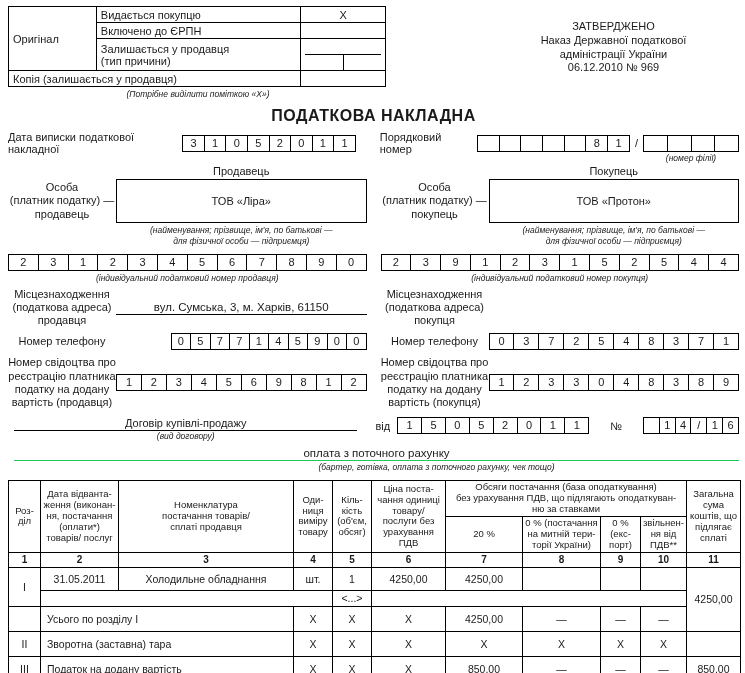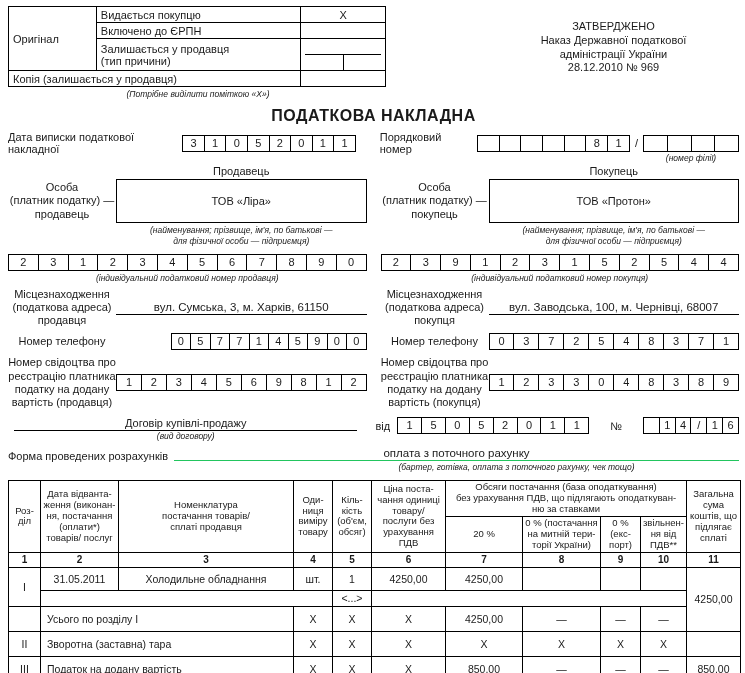--- a/index.html
+++ b/index.html
@@ -98,21 +98,21 @@
         <td colspan="2">Копія (залишається у продавця)</td>
         <td class="ot-chk"></td>
       </tr>
     </tbody>
       </table>
     <div class="orig-note it">(Потрібне виділити поміткою «Х»)</div>
   </div>
   <div class="approved pre">ЗАТВЕРДЖЕНО
 Наказ Державної податкової
 адміністрації України
-28.12.2010 № 969</div>
+06.12.2010 № 969</div>
 </div>
 
 <div class="title">ПОДАТКОВА НАКЛАДНА</div>
 
 <div class="dateline">
   <span class="lab">Дата виписки податкової накладної</span>
   <span class="boxes" style="width:188px; margin-left:8px;">
       <span class="cell">3</span>
       <span class="cell">1</span>
       <span class="cell">0</span>
@@ -244,21 +244,20 @@
         <span class="cell">2</span>
         <span class="cell">5</span>
         <span class="cell">4</span>
         <span class="cell">4</span>
       </div>
     <div class="cap it">(індивідуальний податковий номер покупця)</div>
     <div class="frow mt4">
       <div class="flabel pre">Місцезнаходження
 (податкова адреса)
 покупця</div>
-      <div class="fvalue addr">вул. Заводська, 100, м. Чернівці, 68007</div>
     </div>
     <div class="frow mt6">
       <div class="flabel">Номер телефону</div>
       <div class="fvalue">
           <div class="boxes">
             <span class="cell">0</span>
             <span class="cell">3</span>
             <span class="cell">7</span>
             <span class="cell">2</span>
             <span class="cell">5</span>
@@ -318,21 +317,20 @@
         <span class="cell">1</span>
         <span class="cell">4</span>
         <span class="cell">/</span>
         <span class="cell">1</span>
         <span class="cell">6</span>
       </span>
   </div>
 </div>
 
 <div class="payment">
-  <span class="lab">Форма проведених розрахунків</span>
   <span class="pay-line">
     <div class="pay-val">оплата з поточного рахунку</div>
     <div class="pay-note it">(бартер, готівка, оплата з поточного рахунку, чек тощо)</div>
   </span>
 </div>
 
 <table class="main">
   <colgroup>
     <col style="width:32px">
       <col style="width:78px">

